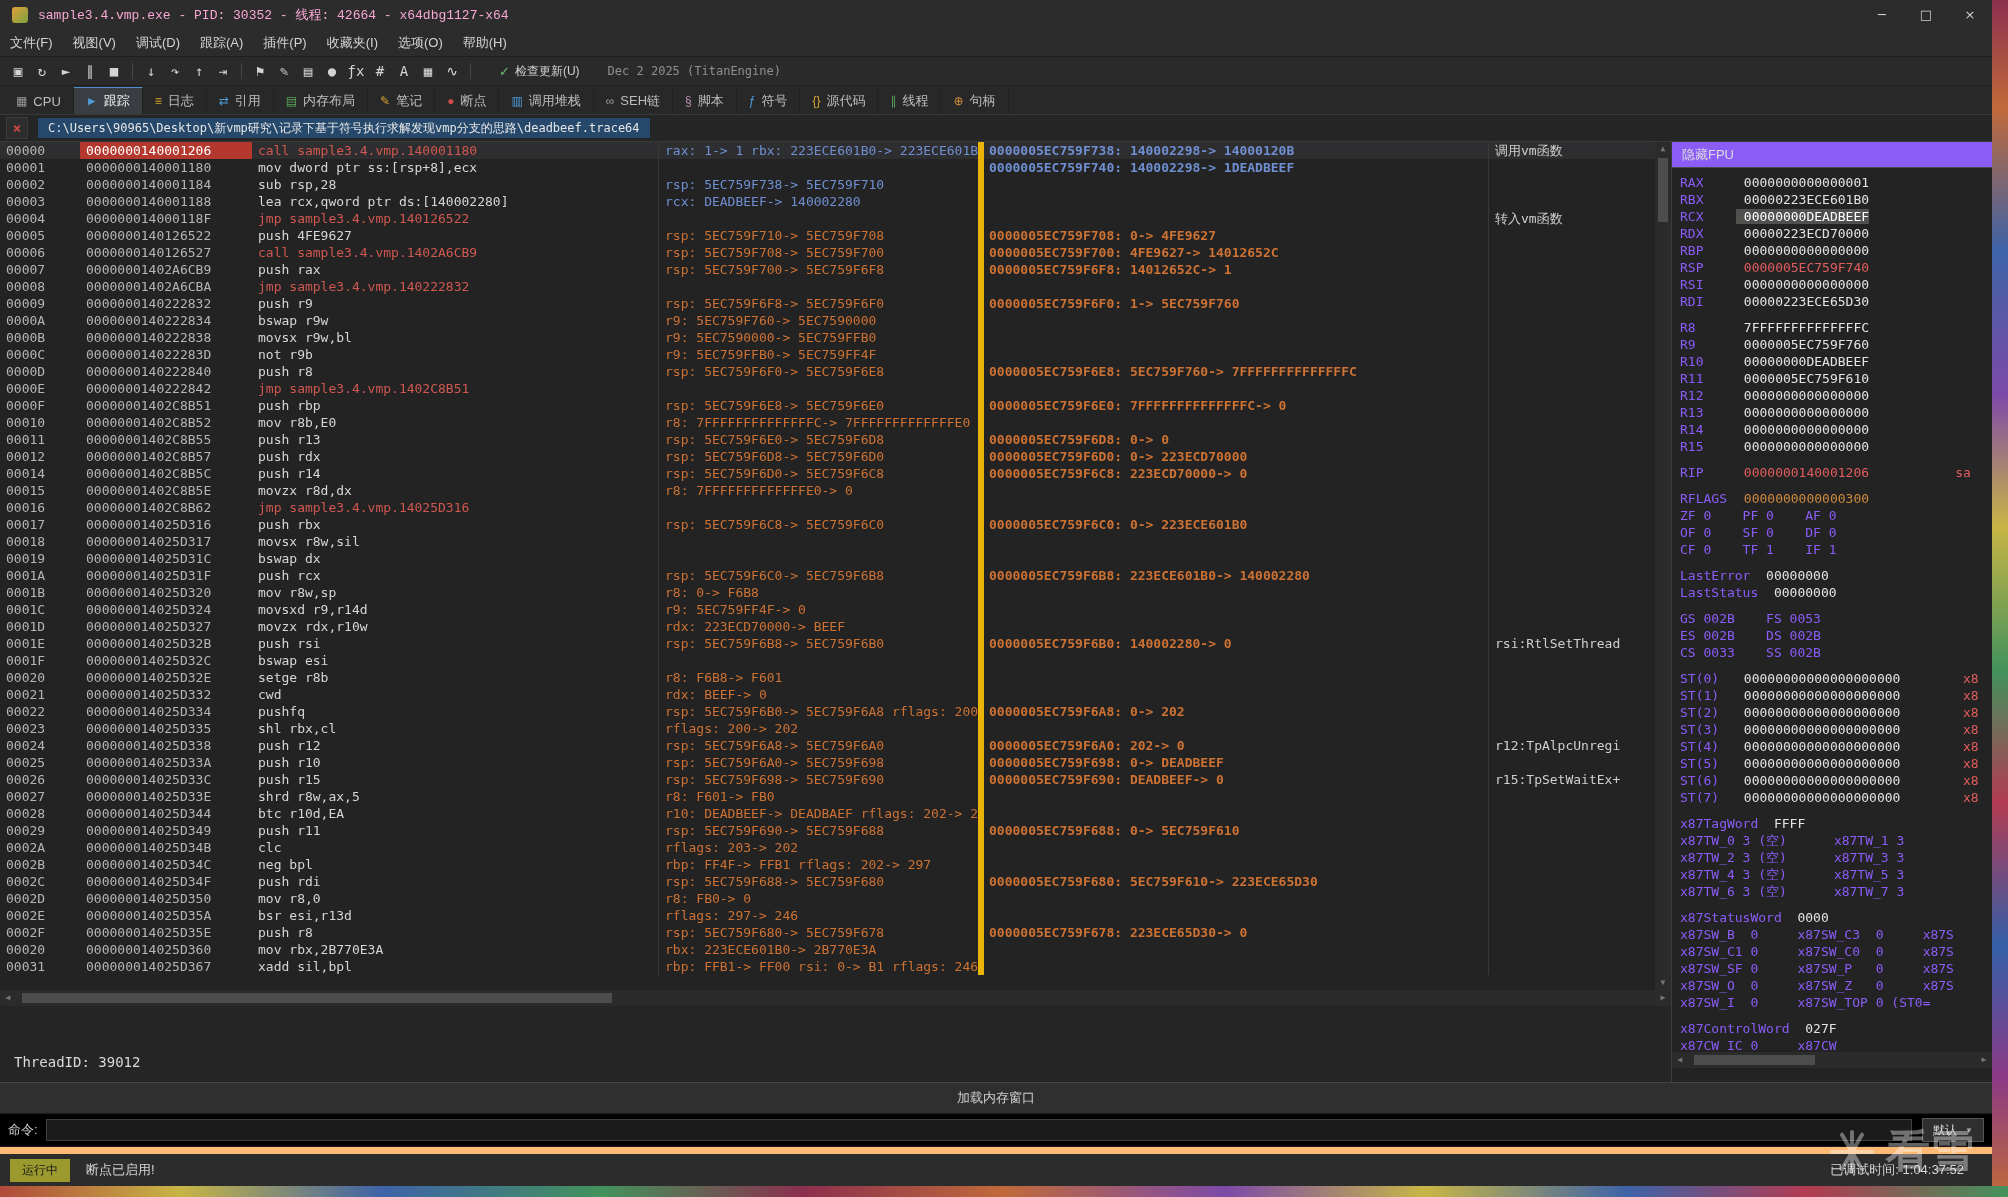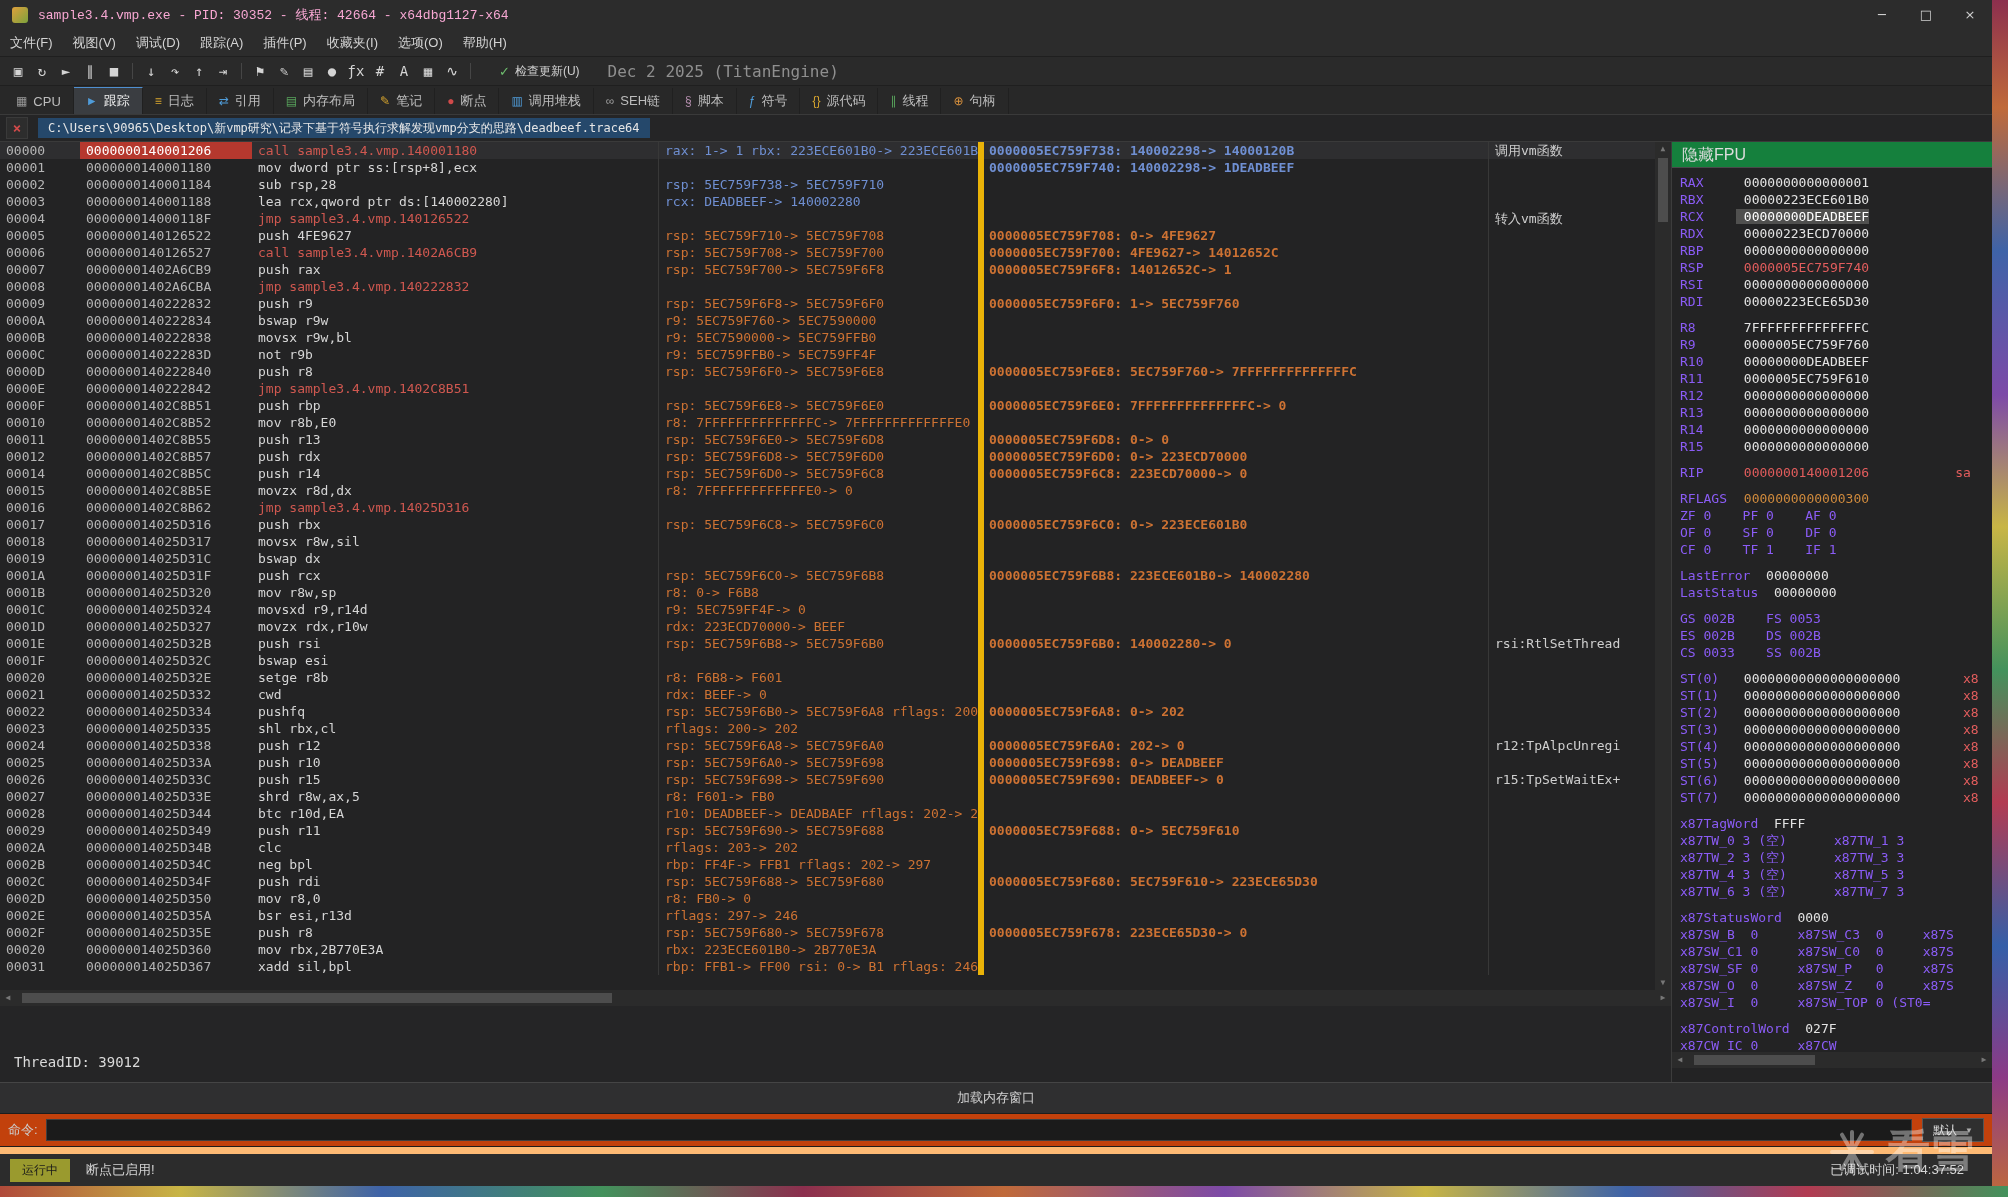--- a/index.html
+++ b/index.html
@@ -14,21 +14,21 @@
             background:linear-gradient(135deg,#e0a03c,#7ca23c);flex:none;}
   .title-text{font-family:Liberation Mono, monospace;font-size:13px;color:#f9a8d4;white-space:nowrap;}
   .tb-spacer{flex:1;}
   .win-btn{width:44px;height:30px;line-height:30px;text-align:center;color:#cfcfcf;
            font-family:"DejaVu Sans",sans-serif;font-size:13px;flex:none;cursor:default;}
 
   
   .menubar{height:26px;background:#2c2c2c;display:flex;align-items:center;flex:none;
            border-bottom:1px solid #1f1f1f;font-family:"Liberation Sans",sans-serif;}
   .mi{padding:0 10px;line-height:26px;color:#d4d4d4;font-size:13px;white-space:pre;}
-  .build-info{margin-left:14px;color:#8f8f8f;font-size:16px;text-align:right;}
+  .build-info{margin-left:14px;color:#8f8f8f;font-size:12px;text-align:right;}
 
   
   .toolbar{height:28px;background:#2a2a2a;display:flex;align-items:center;flex:none;
            border-bottom:1px solid #1f1f1f;padding-left:6px;}
   .tbi{width:24px;height:22px;line-height:22px;text-align:center;font-size:14px;flex:none;white-space:nowrap;}
   .tbi.sep{width:1px;height:16px;background:#464646;margin:0 6px;}
   .tb-update{display:flex;align-items:center;margin-left:14px;padding:0 8px;height:22px;color:#d0d0d0;
              font-family:"Liberation Sans",sans-serif;font-size:12px;white-space:nowrap;}
   .tb-update .uicon{color:#6fbf6f;margin-right:5px;font-size:13px;}
   .ic-yellow{color:#d9a62e;} .ic-blue{color:#4f9cd9;} .ic-red{color:#d04a4a;}
@@ -77,40 +77,40 @@
            display:flex;align-items:center;}
   .hscroll .sarrow{line-height:16px;}
   .htrack{flex:1;height:16px;position:relative;}
   .hthumb{position:absolute;top:3px;left:6px;width:36%;height:10px;background:#4d4d4d;}
 
   .info{position:absolute;left:0;top:864px;width:1671px;bottom:0;background:#252526;}
   .threadid{position:absolute;left:14px;top:48px;font-size:14px;color:#dadada;}
 
   
   .rpanel{flex:1;background:#232324;border-left:1px solid #3c3c3c;position:relative;overflow:hidden;}
-  .fpu-bar{height:25px;line-height:25px;border-bottom:1px solid #4a4a4a;background:#15803d;
-           color:#dcdcdc;padding-left:10px;font-family:"Liberation Sans",sans-serif;font-size:16px;}
+  .fpu-bar{height:25px;line-height:25px;border-bottom:1px solid #4a4a4a;background:#8b5cf6;
+           color:#dcdcdc;padding-left:10px;font-family:"Liberation Sans",sans-serif;font-size:13px;}
   .rlines{padding:6px 0 0 0;}
   .rline{height:17px;line-height:17px;padding-left:8px;overflow:hidden;white-space:pre;}
   .rline.sp{height:9px;}
   .rn{display:inline-block;min-width:56px;color:#8b5cf6;white-space:pre;}
   .rv{color:#e3e3e3;white-space:pre;}
   .rv.red{color:#e25d5d;}
   .rv.org{color:#cf8a3d;}
   .rv.sel{background:#50504f;color:#ffffff;}
   .rx{color:#e25d5d;white-space:pre;}
   .rp-hscroll{position:absolute;left:0;bottom:14px;width:100%;height:16px;background:#2b2b2b;
               display:flex;align-items:center;z-index:2;}
   .rp-hscroll .hthumb{width:42%;}
 
   
   .loadmem{height:30px;flex:none;background:#2f2f30;border-top:1px solid #454545;border-bottom:1px solid #1d1d1d;
            display:flex;align-items:center;justify-content:center;color:#cfcfcf;
            font-family:"Liberation Sans",sans-serif;font-size:13px;}
-  .cmdbar{height:32px;flex:none;background:#c2410c;display:flex;align-items:center;padding:0 8px;
+  .cmdbar{height:32px;flex:none;background:#000000;display:flex;align-items:center;padding:0 8px;
           border-bottom:1px solid #1d1d1d;}
   .cmd-label{color:#cccccc;font-size:13px;margin-right:8px;white-space:nowrap;
              font-family:"Liberation Sans",sans-serif;}
   .cmd-input{flex:1;height:20px;background:#1b1b1b;border:1px solid #3f3f3f;color:#dddddd;
              font-family:"DejaVu Sans Mono",monospace;font-size:12px;padding:0 6px;outline:none;}
   .cmd-default{margin-left:10px;height:22px;display:flex;align-items:center;background:#2f2f2f;
                border:1px solid #555;color:#dddddd;font-size:12px;padding:0 10px;white-space:nowrap;
                font-family:"Liberation Sans",sans-serif;}
   .cmd-default .dd{margin-left:8px;font-size:8px;color:#aaa;}
   .statusbar{height:32px;flex:none;background:#2c2c2c;border-top:7px solid #fdba74;

